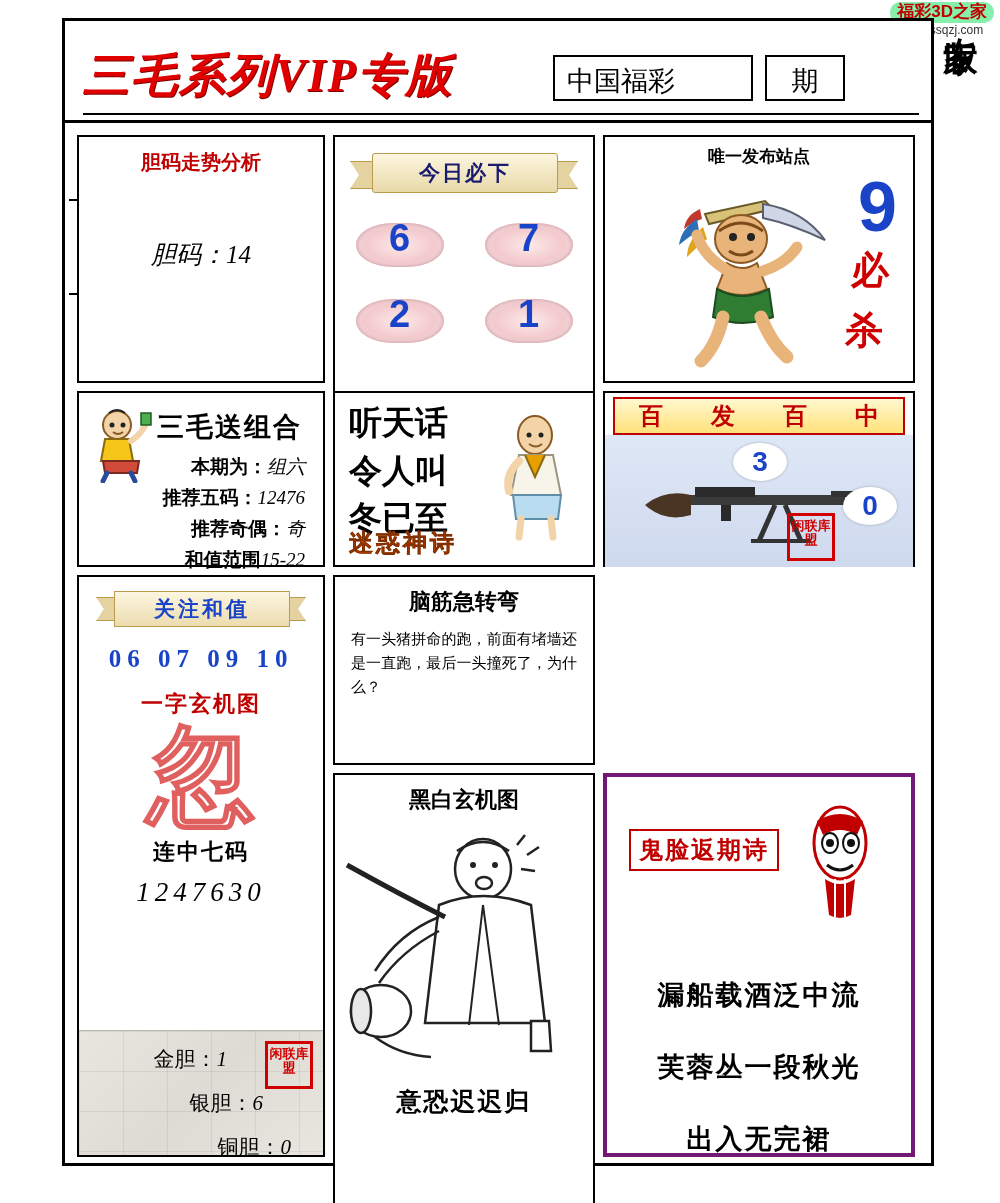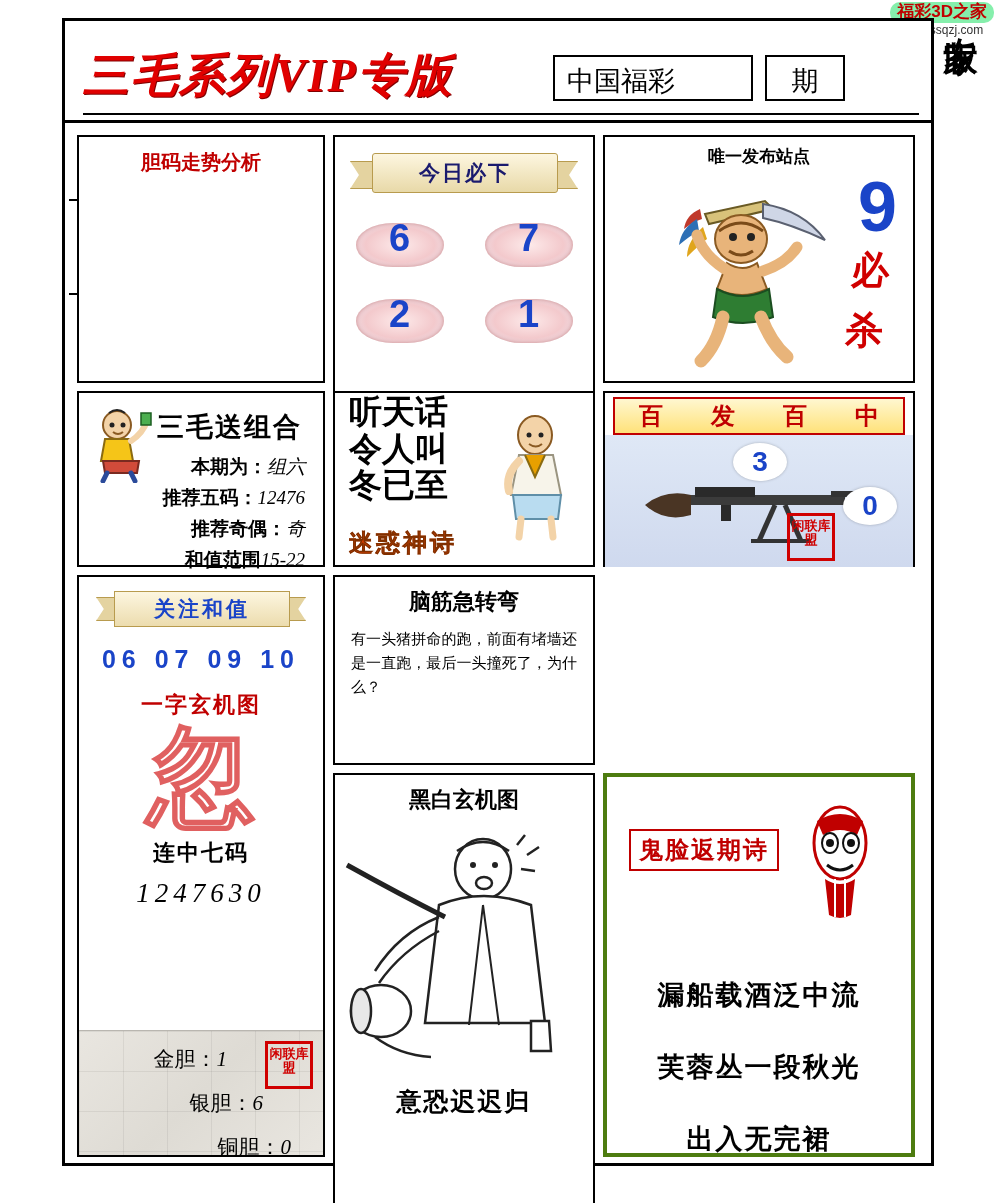--- a/index.html
+++ b/index.html
@@ -64,21 +64,21 @@
   .c-kill{left:538px;top:12px;width:312px;height:248px;}
   
   .c-zuhe{left:12px;top:268px;width:248px;height:176px;}
   .c-poem{left:268px;top:268px;width:262px;height:176px;}
   .c-bfbz{left:538px;top:268px;width:312px;height:176px;}
   
   .c-hezhi{left:12px;top:452px;width:248px;height:582px;}
   .c-naojin{left:268px;top:452px;width:262px;height:190px;}
   .c-juesha{left:538px;top:452px;width:312px;height:190px;}
   .c-heibai{left:268px;top:650px;width:262px;height:436px;}
-  .c-guilian{left:538px;top:650px;width:312px;height:384px;border:4px solid #4d7c0f;}
+  .c-guilian{left:538px;top:650px;width:312px;height:384px;border:4px solid #701a75;}
 
   .ctitle{
     text-align:center;font-weight:bold;color:#c00000;font-size:20px;margin-top:12px;
     font-family:"Liberation Serif",serif;
   }
   .ctitle-blk{
     text-align:center;font-weight:bold;color:#000;font-size:22px;margin-top:10px;
   }
 
   
@@ -144,21 +144,21 @@
   .zuhe-line{
     text-align:right;padding-right:18px;font-size:19px;color:#000;margin-top:5px;
     font-family:"Liberation Serif",serif;
   }
   .zuhe-line b{font-weight:bold;}
   .zuhe-val{font-style:italic;}
   .kid{position:absolute;left:8px;top:14px;width:68px;height:76px;}
 
   
   .poem-line{
-    text-align:left;padding-left:14px;font-weight:bold;font-size:33px;color:#000;line-height:1.05;margin-top:2px;
+    text-align:left;padding-left:14px;font-weight:bold;font-size:33px;color:#000;line-height:1.05;margin-top:13px;
     font-family:"Liberation Serif",serif;
   }
   .poem-stamp{
     position:absolute;left:14px;bottom:6px;
     font-weight:bold;font-size:24px;color:#e04000;letter-spacing:3px;
     -webkit-text-stroke:0.5px #803000;
   }
   .monk{position:absolute;right:6px;top:18px;width:96px;height:130px;}
 
   
@@ -194,21 +194,21 @@
     position:absolute;left:18px;top:4px;width:174px;height:34px;
     background:linear-gradient(#fdf6e0,#ecdcae);border:1px solid #b89b4e;
     display:flex;align-items:center;justify-content:center;
     font-weight:bold;font-size:21px;color:#1a44c8;letter-spacing:3px;
   }
   .hz-rb-tail{position:absolute;top:10px;width:24px;height:22px;background:#e4d3a0;border:1px solid #b89b4e;}
   .hz-rb-tail.l{left:0;clip-path:polygon(0 0,100% 0,100% 100%,0 100%,30% 50%);}
   .hz-rb-tail.r{right:0;clip-path:polygon(0 0,100% 0,70% 50%,100% 100%,0 100%);}
   .hz-nums{
     text-align:center;margin-top:14px;font-weight:bold;font-size:25px;color:#1a44c8;letter-spacing:6px;
-    font-family:Liberation Sans, sans-serif;
+    font-family:Liberation Serif, serif;
   }
   .hz-sub{
     text-align:center;margin-top:16px;font-weight:bold;font-size:22px;color:#c00000;letter-spacing:2px;
   }
   .hz-bigchar{
     text-align:center;margin-top:4px;
     font-size:108px;font-weight:bold;color:#ffffff;line-height:1;
     -webkit-text-stroke:2px #e06060;
     font-family:"Liberation Serif",serif;
   }
@@ -281,20 +281,21 @@
     <div class="title-box2">期</div>
     <div class="vert-expert">专家版</div>
     <div class="under"></div>
   </div>
 
   <div class="grid">
 
     <div class="cell c-danma">
       <div class="danma-notch"></div>
       <div class="ctitle">胆码走势分析</div>
+      <div class="danma-val">胆码：14</div>
     </div>
 
     <div class="cell c-today">
       <div class="ribbon">
         <div class="ribbon-tail l"></div>
         <div class="ribbon-tail r"></div>
         <div class="ribbon-body">今日必下</div>
       </div>
       <div class="ballrow">
         <div class="ballwrap">

